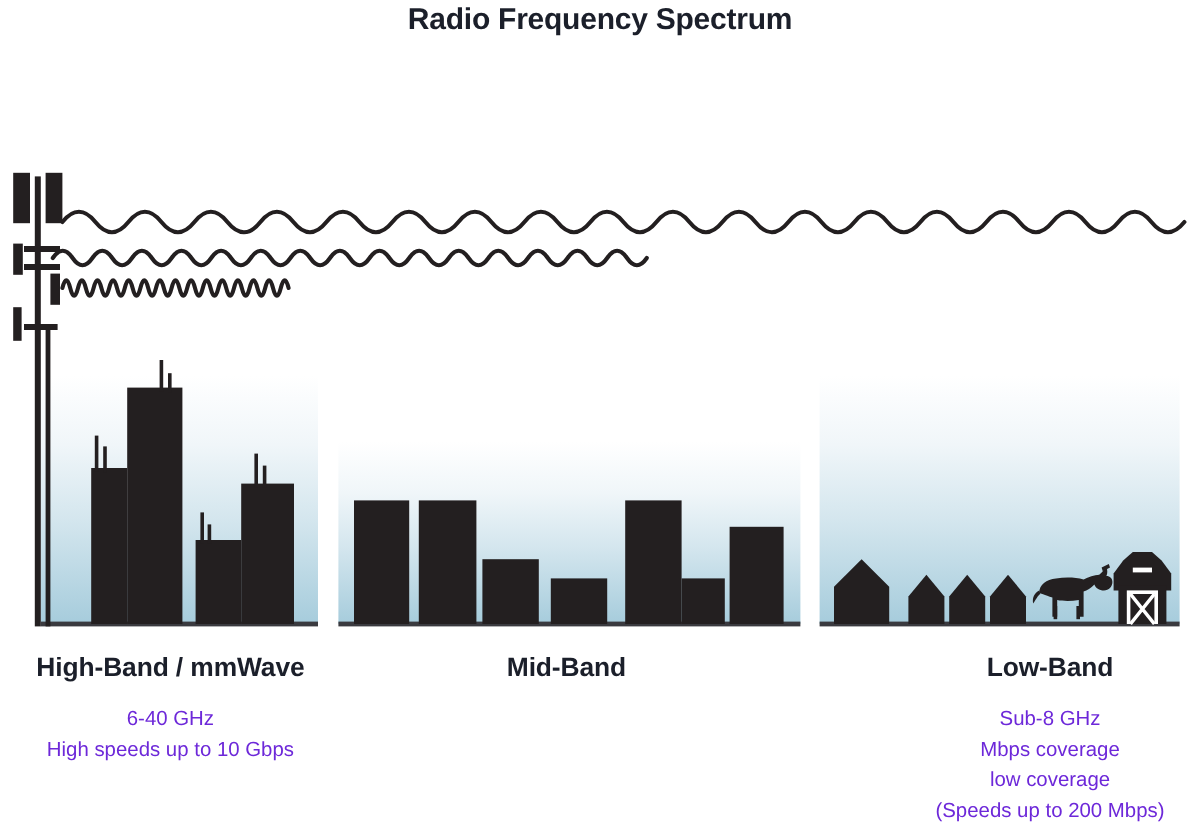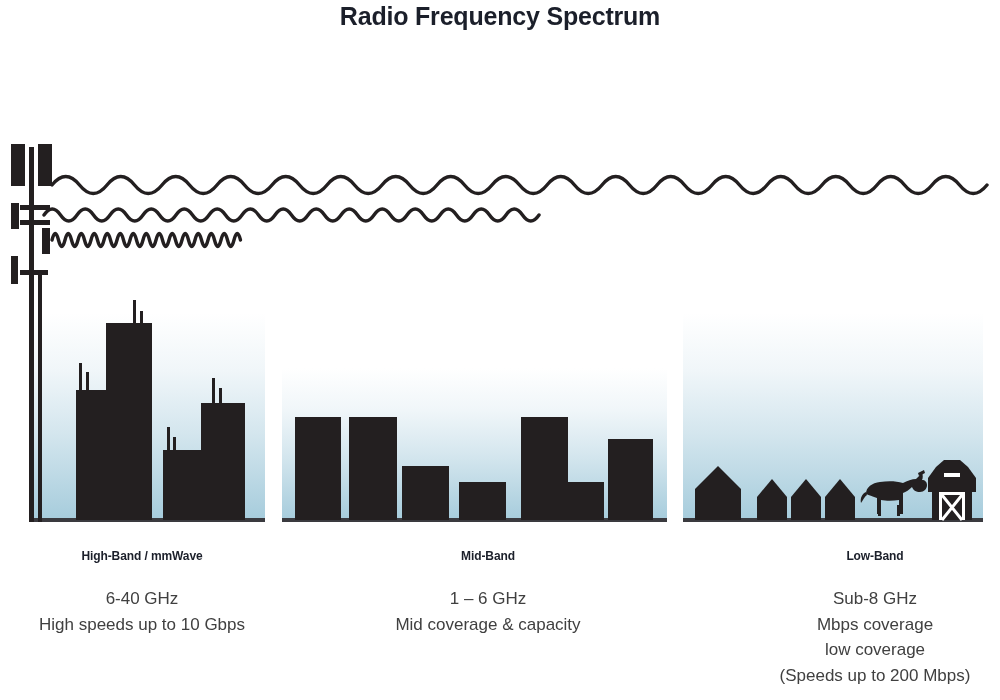--- a/index.html
+++ b/index.html
@@ -13,28 +13,28 @@
   #art{position:absolute;left:0;top:0;}
 
   .title{
     position:absolute;left:0;top:2px;width:1000px;text-align:center;
     font-size:25px;font-weight:bold;letter-spacing:-0.2px;
     color:#1b1f2a;font-family:"Liberation Sans", sans-serif;
   }
 
   .band-col{position:absolute;top:546px;text-align:center;}
   .band-head{
-    font-size:12px;font-weight:bold;color:#1b1f2a;
+    font-size:22px;font-weight:bold;color:#1b1f2a;
     letter-spacing:-0.1px;margin:0 0 20px 0;line-height:20px;
   }
-  .band-lines{font-size:17px;color:#404040;line-height:25.5px;font-weight:400;}
+  .band-lines{font-size:17px;color:#6d28d9;line-height:25.5px;font-weight:400;}
   .band-lines div{white-space:nowrap;}
 
   #col-high{left:0px;width:284px;}
-  #col-mid{left:288px;width:400px;}
+  #col-mid{left:272px;width:400px;}
   #col-low{left:718px;width:314px;}
 </style>
 </head>
 <body>
 
 <div id="stage">
 
   <div class="title">Radio Frequency Spectrum</div>
 
   <svg id="art" width="1000" height="700" viewBox="0 0 1000 700">
@@ -156,24 +156,20 @@
   <div class="band-col" id="col-high">
     <div class="band-head">High-Band / mmWave</div>
     <div class="band-lines">
       <div>6-40 GHz</div>
       <div>High speeds up to 10 Gbps</div>
     </div>
   </div>
 
   <div class="band-col" id="col-mid">
     <div class="band-head">Mid-Band</div>
-    <div class="band-lines">
-      <div>1 – 6 GHz</div>
-      <div>Mid coverage &amp; capacity</div>
-    </div>
   </div>
 
   <div class="band-col" id="col-low">
     <div class="band-head">Low-Band</div>
     <div class="band-lines">
       <div>Sub-8 GHz</div>
       <div>Mbps coverage</div>
       <div>low coverage</div>
       <div>(Speeds up to 200 Mbps)</div>
     </div>

